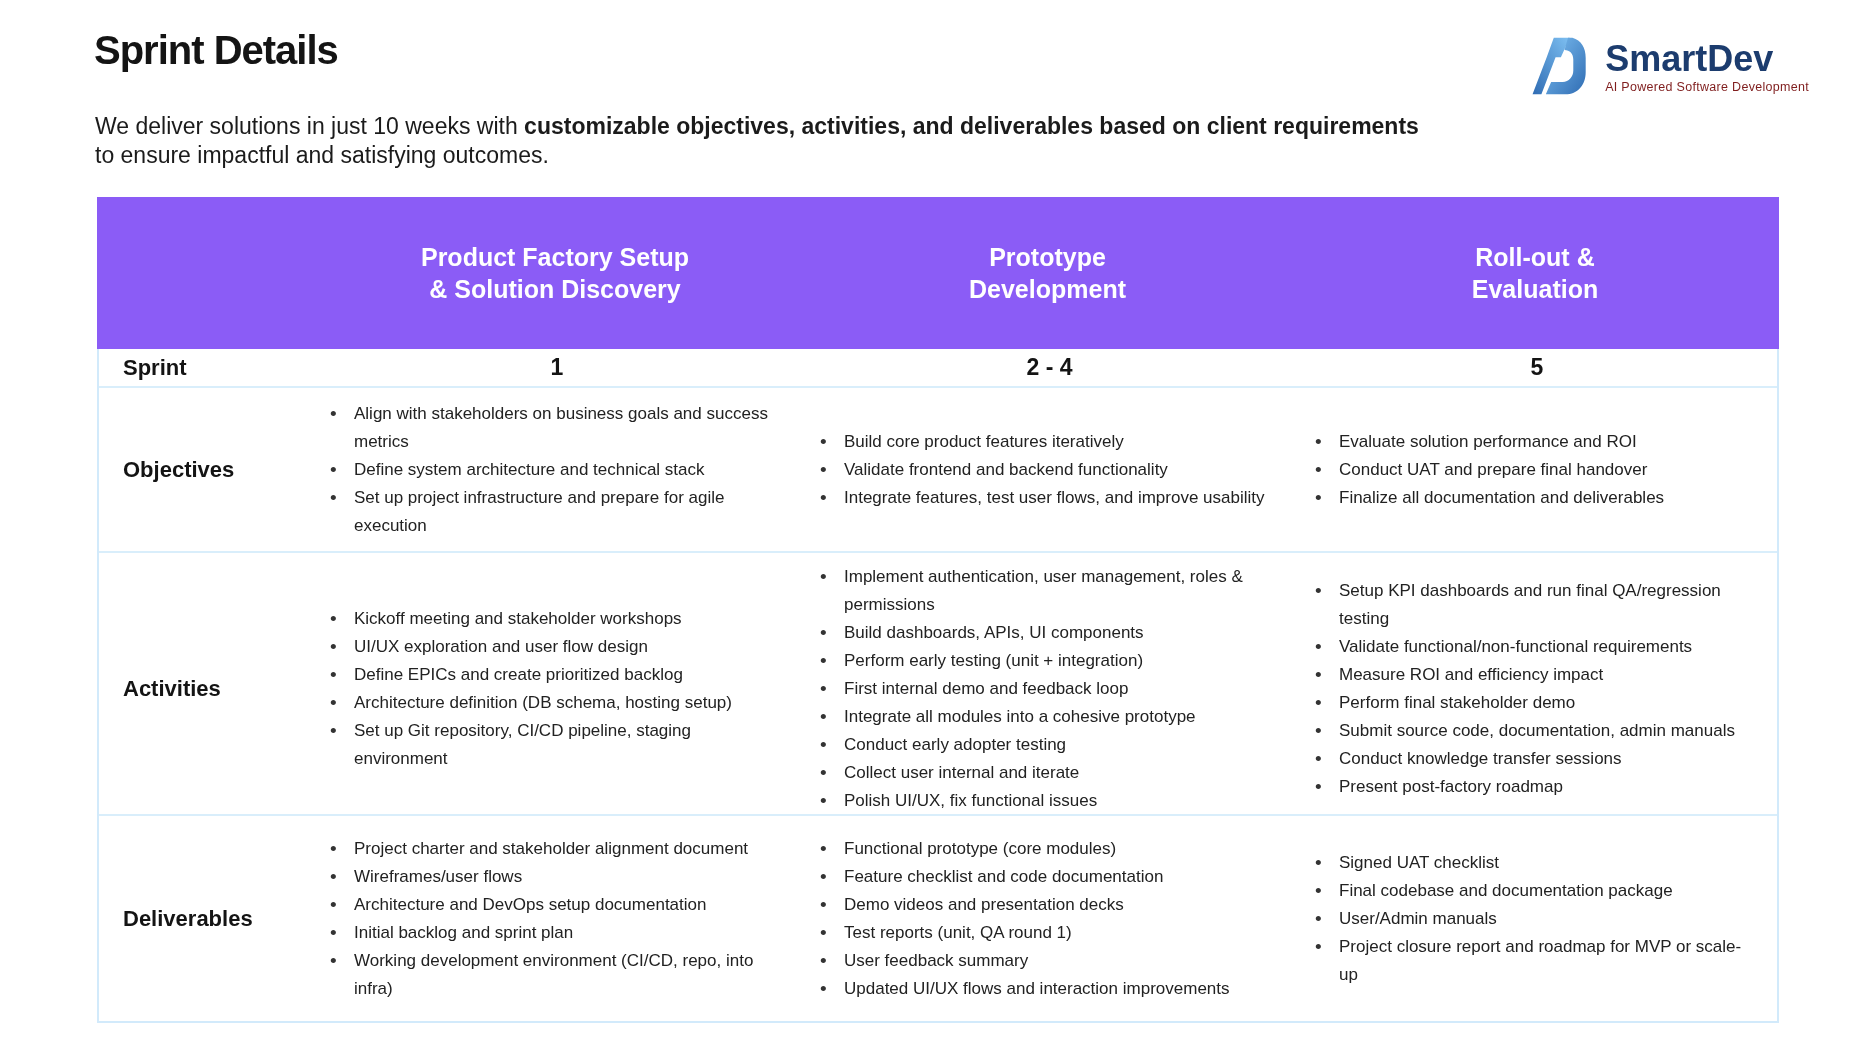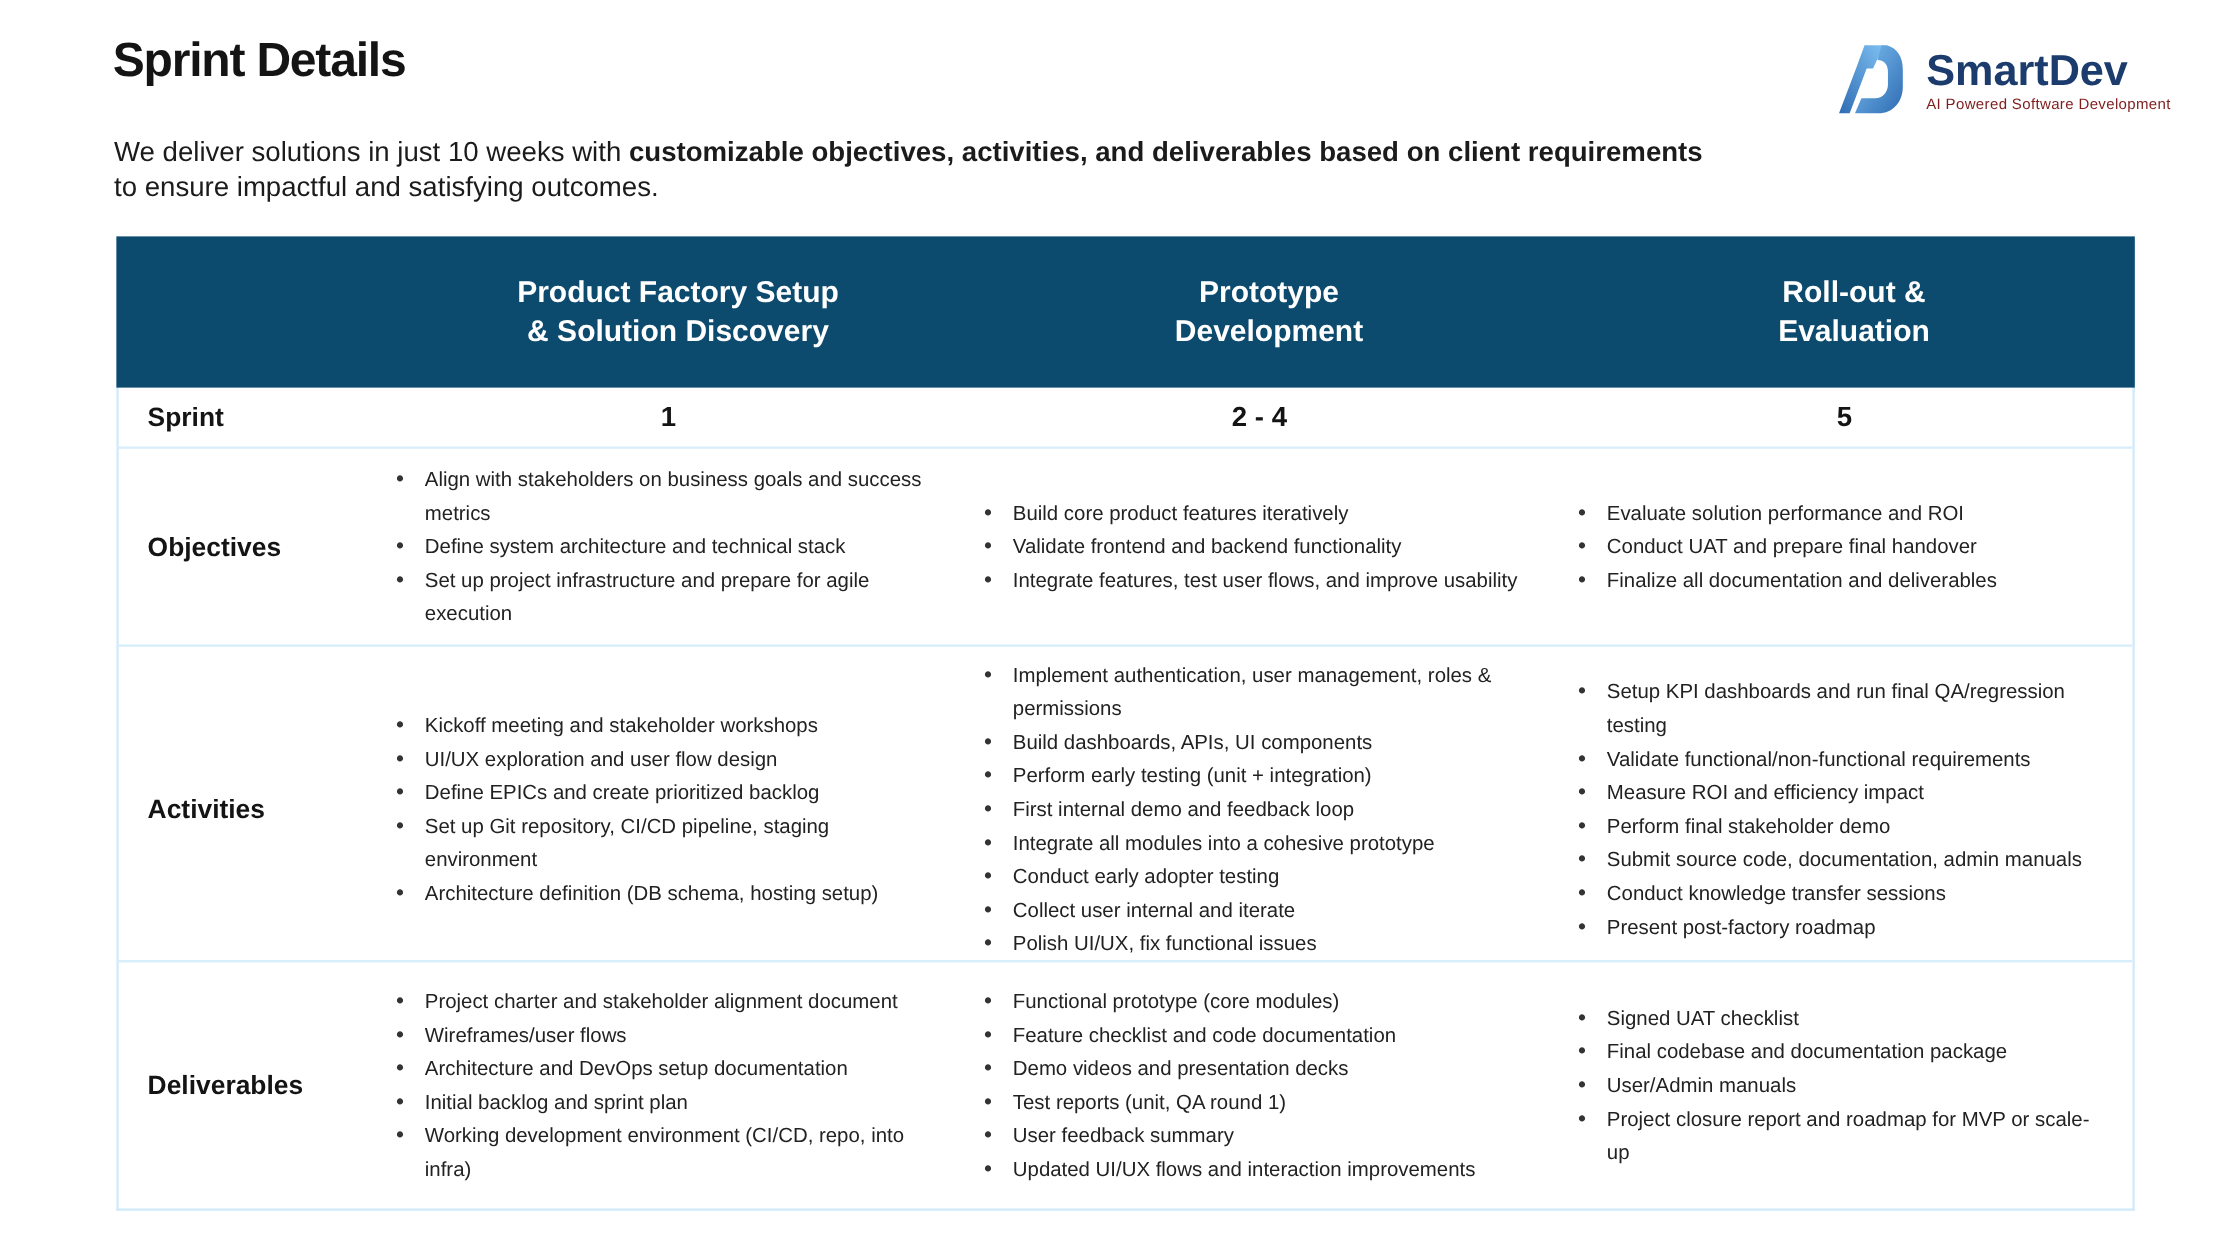--- a/index.html
+++ b/index.html
@@ -25,26 +25,26 @@
   .logo-name { font-size:36px; font-weight:700; color:#1c3c6e; line-height:40px; }
   .logo-tagline { font-size:12.5px; color:#7f1d1d; letter-spacing:.3px; margin-top:1px; }
 
   
   .sprint-table {
     position:absolute; left:97px; top:197px; width:1682px;
     border-left:2px solid #d2eafb; border-right:2px solid #d2eafb; border-bottom:2px solid #d2eafb;
     box-sizing:border-box;
   }
   .t-row { display:grid; grid-template-columns:213px 490px 495px 480px; box-sizing:border-box; }
-  .row-header { background:#0c4a6e; height:126px; margin:0 -2px;padding-left:10px; }
+  .row-header { background:#8b5cf6; height:152px; margin:0 -2px; }
   .th {
     display:flex; flex-direction:column; align-items:center; justify-content:center;
     color:#ffffff; font-weight:700; font-size:25px; line-height:32px; text-align:center;
   }
-  .row-sprint  { height:51px;  border-bottom:2px solid #d9eefb; }
+  .row-sprint  { height:39px;  border-bottom:2px solid #d9eefb; }
   .row-body    { border-bottom:2px solid #d9eefb; }
   .row-body.last { border-bottom:none; }
   .row-objectives  { height:165px; }
   .row-activities  { height:263px; }
   .row-deliverables{ height:205px; }
 
   .label-cell {
     display:flex; align-items:center; padding-left:24px; box-sizing:border-box;
     font-weight:700; font-size:22px; color:#141414;
   }
@@ -141,22 +141,22 @@
         </div>
     </div>
 
     <div class="t-row row-body row-activities">
       <div class="label-cell">Activities</div>
       <div class="body-cell">
           <ul>
             <li>Kickoff meeting and stakeholder workshops</li>
             <li>UI/UX exploration and user flow design</li>
             <li>Define EPICs and create prioritized backlog</li>
+            <li>Architecture definition (DB schema, hosting setup)</li>
             <li>Set up Git repository, CI/CD pipeline, staging environment</li>
-            <li>Architecture definition (DB schema, hosting setup)</li>
           </ul>
         </div>
       <div class="body-cell">
           <ul>
             <li>Implement authentication, user management, roles &amp; permissions</li>
             <li>Build dashboards, APIs, UI components</li>
             <li>Perform early testing (unit + integration)</li>
             <li>First internal demo and feedback loop</li>
             <li>Integrate all modules into a cohesive prototype</li>
             <li>Conduct early adopter testing</li>

